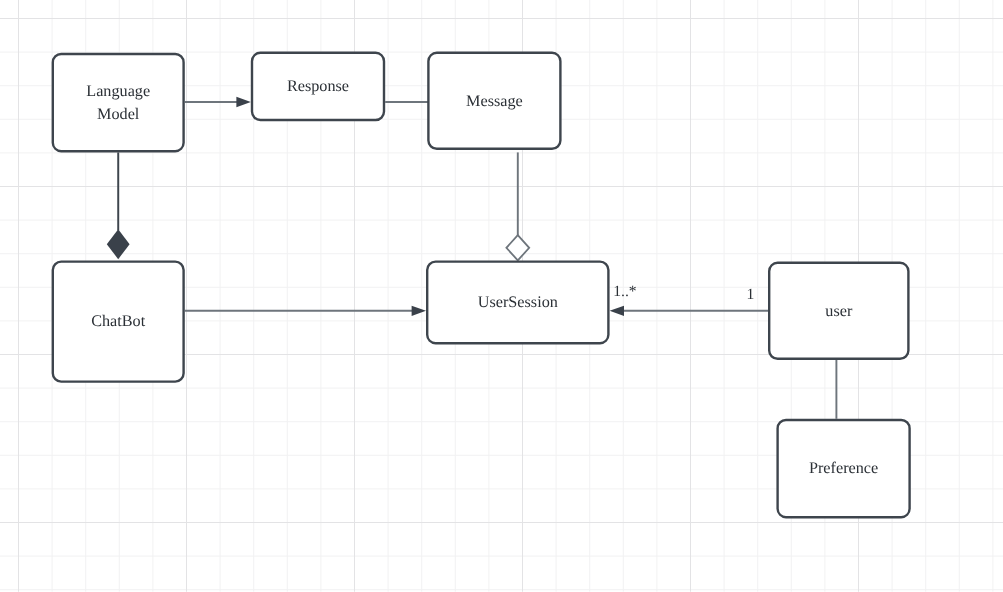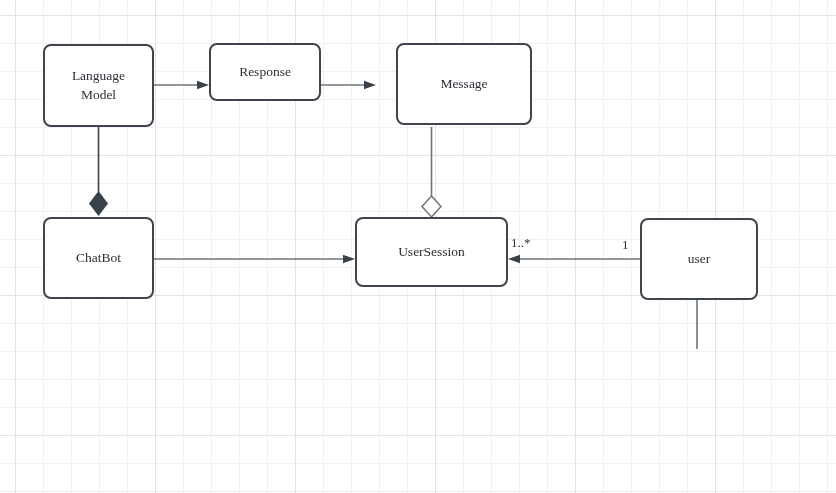--- a/index.html
+++ b/index.html
@@ -114,34 +114,37 @@
   </svg>
 
   <div class="node" style="left:43px;top:44px;width:111px;height:83px">
     <span class="label">Language Model</span>
   </div>
 
   <div class="node" style="left:209px;top:43px;width:112px;height:58px">
     <span class="label">Response</span>
   </div>
 
-  <div class="node" style="left:396px;top:43px;width:136px;height:82px">
+  <div class="node" style="left:356px;top:43px;width:112px;height:82px">
     <span class="label">Message</span>
   </div>
 
-  <div class="node" style="left:43px;top:217px;width:111px;height:82px">
+  <div class="node" style="left:43px;top:217px;width:111px;height:102px">
     <span class="label">ChatBot</span>
   </div>
 
   <div class="node" style="left:355px;top:217px;width:153px;height:70px">
     <span class="label" style="max-width:130px">UserSession</span>
   </div>
 
   <div class="node" style="left:640px;top:218px;width:118px;height:82px">
     <span class="label">user</span>
   </div>
 
+  <div class="node" style="left:647px;top:349px;width:112px;height:83px">
+    <span class="label">Preference</span>
+  </div>
 
   <div class="edge-label" style="left:511px;top:236px">1..*</div>
 
   <div class="edge-label" style="left:622px;top:238px">1</div>
 
 </div>
 
 </body></html>

